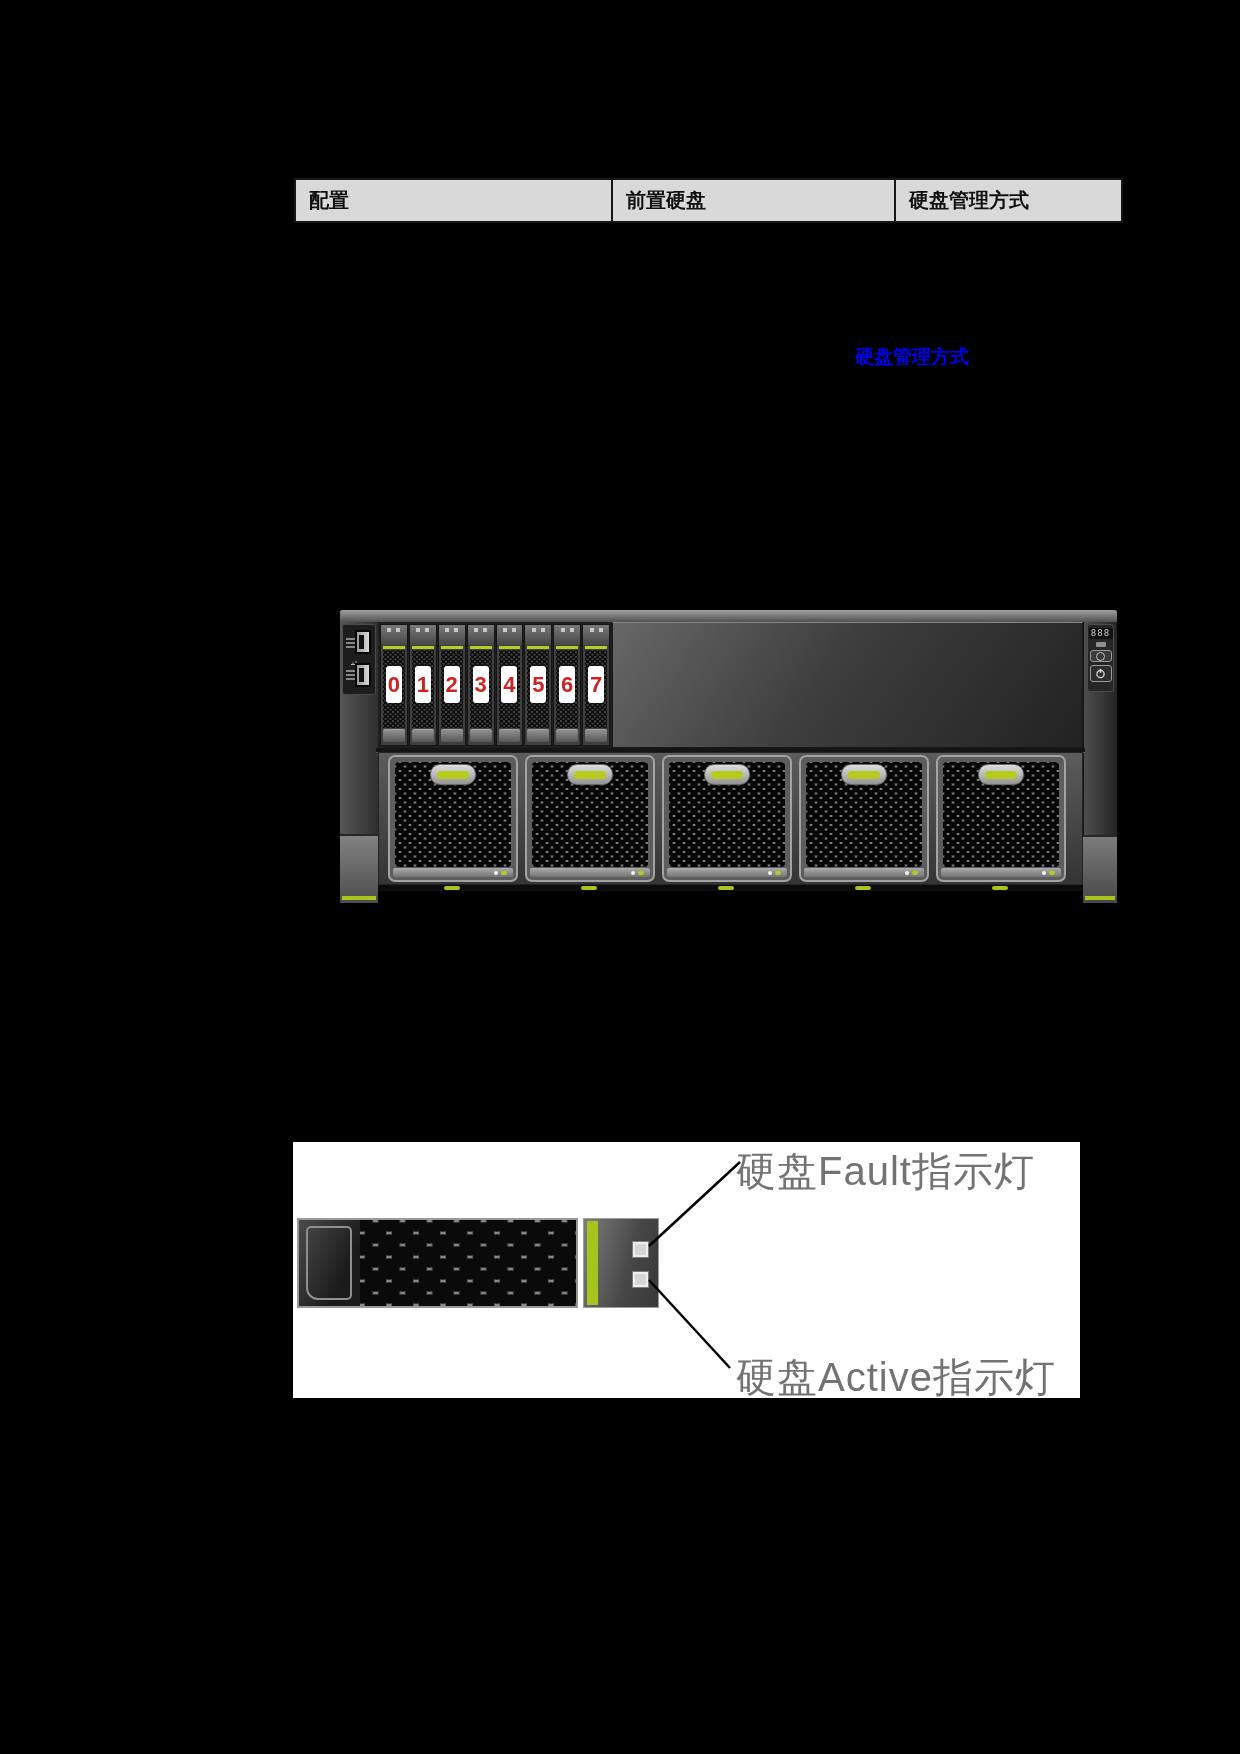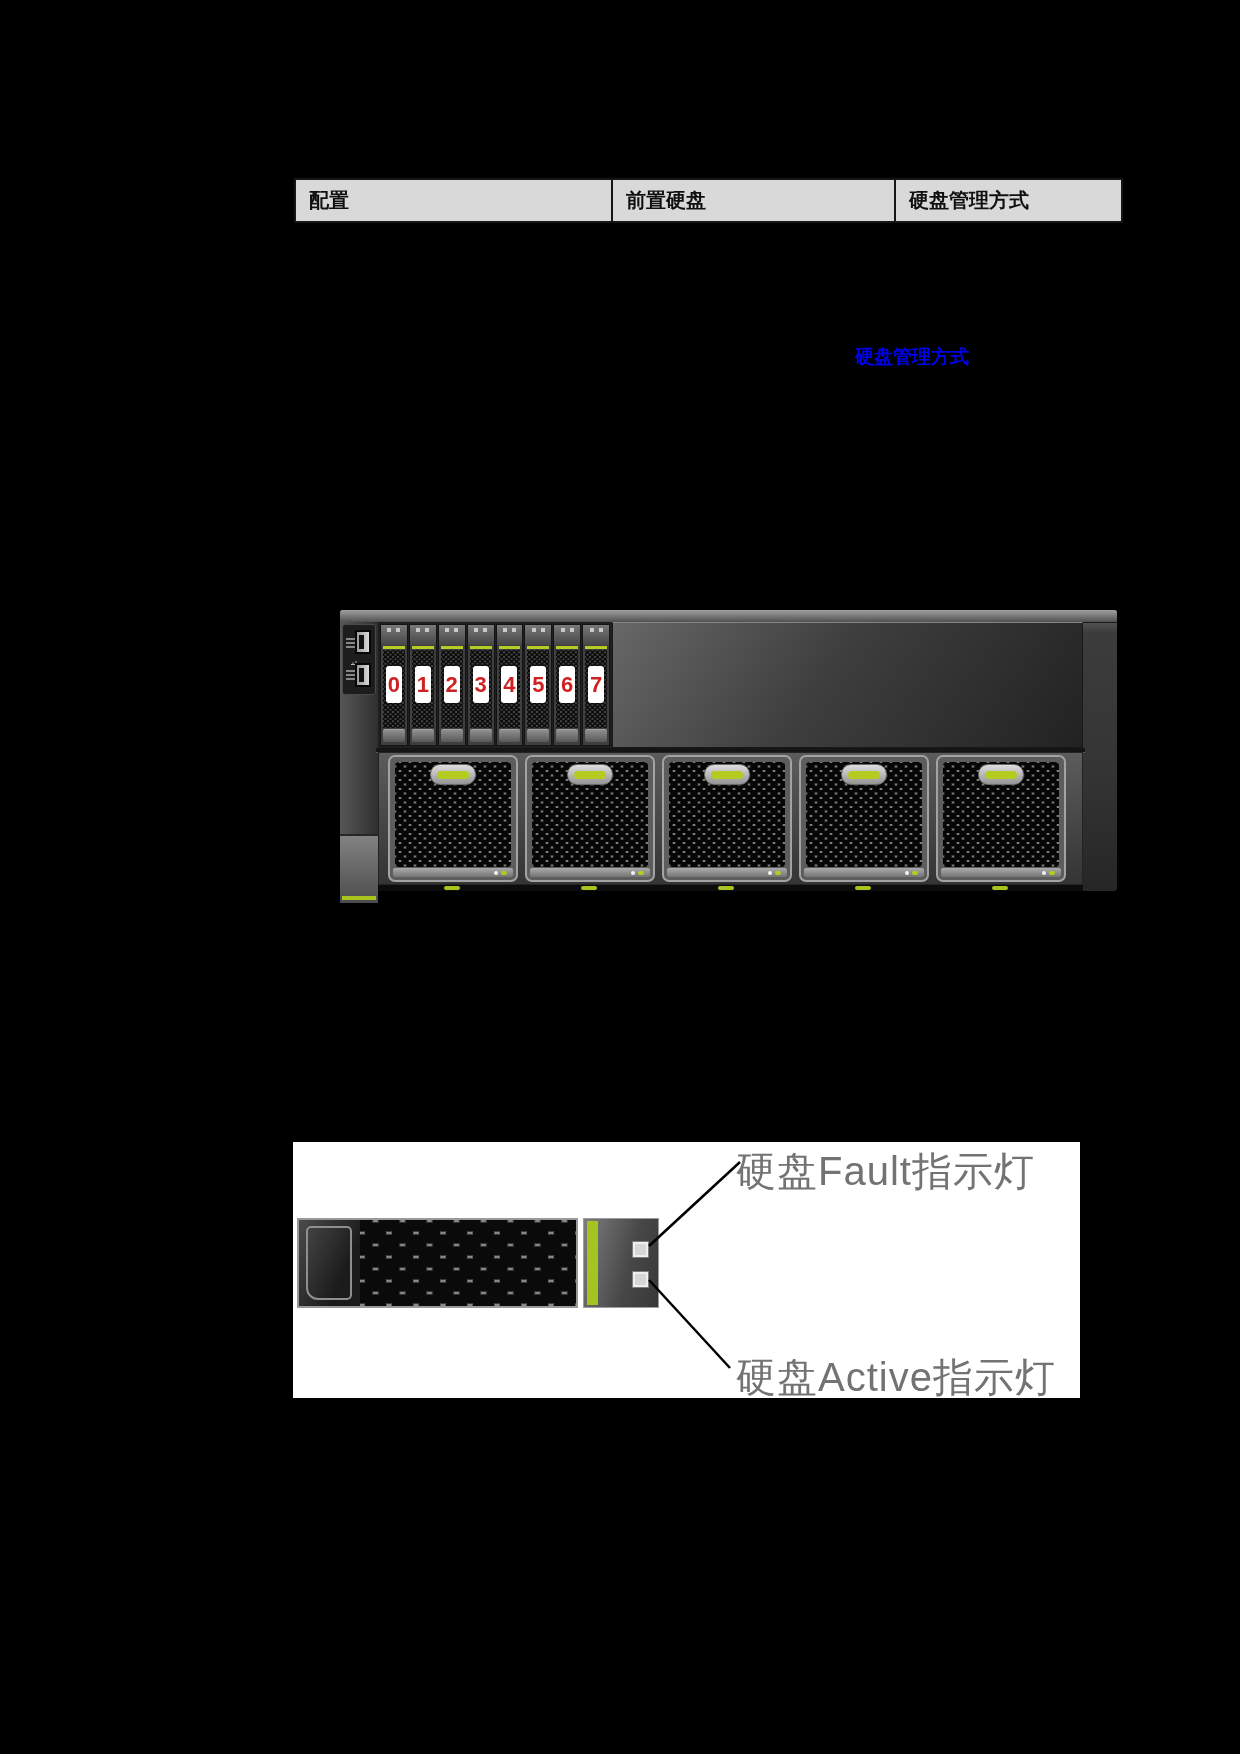--- a/index.html
+++ b/index.html
@@ -251,20 +251,38 @@
         </div>
       <div class="slot-led"></div>
       <div class="slot-mesh"></div>
       <div class="slot-label">7</div>
       <div class="slot-btn"></div>
     </div>
   </div>
 
   <div class="blank-panel"></div>
 
+  <div class="srv-right">
+    <div class="ctrl-panel">
+      <div class="led-display">888</div>
+      <div class="sd-icon"></div>
+      <div class="uid-button">
+          <i></i>
+        </div>
+      <div class="power-button">
+        <svg width="11" height="11" viewBox="0 0 11 11">
+            <circle cx="5.5" cy="6" r="3.6" fill="none" stroke="#d8d8d8" stroke-width="1.3"></circle>
+            <path d="M5.5 0.8v4" stroke="#d8d8d8" stroke-width="1.6"></path>
+          </svg>
+      </div>
+    </div>
+    <div class="ear-right">
+      <div class="ear-green"></div>
+    </div>
+  </div>
 
   <div class="divider"></div>
 
   <div class="fan-row">
     <div class="fan f1">
       <div class="fan-mesh"></div>
       <div class="fan-handle">
           <i></i>
         </div>
       <div class="fan-bottom">

